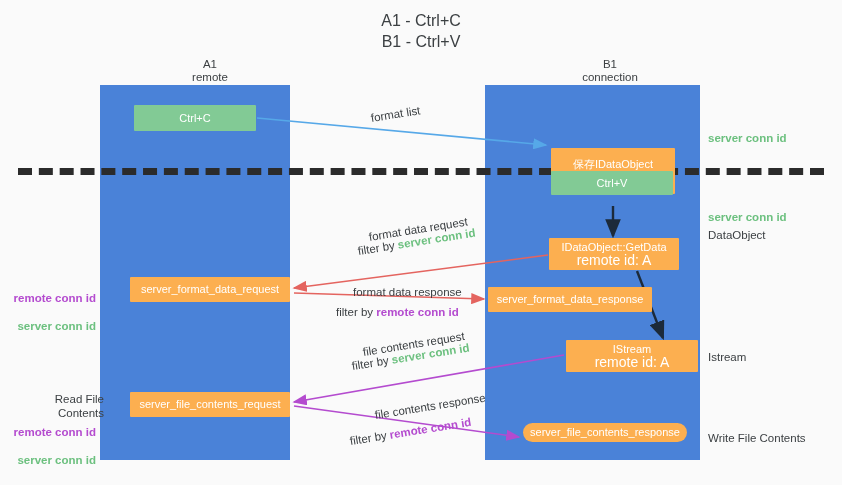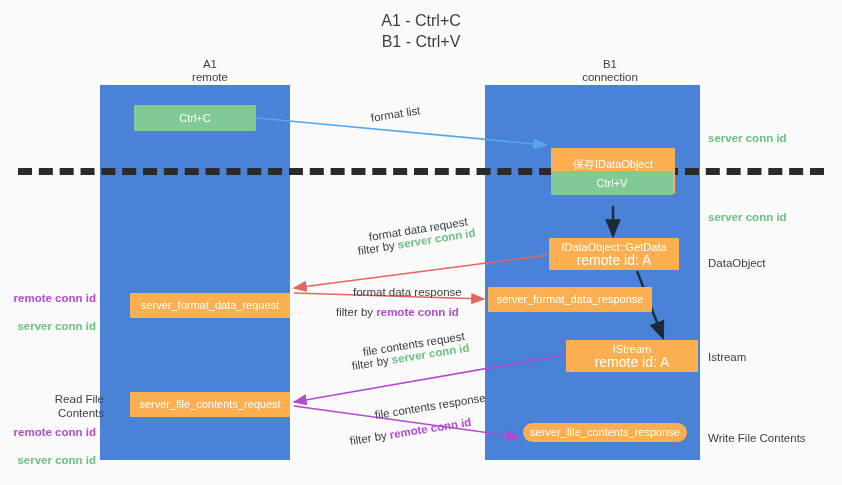--- a/index.html
+++ b/index.html
@@ -74,39 +74,39 @@
     padding: 2px 6px;
   }
   .node.green { background: #82ca95; }
   .node.orange { background: #fcaf50; }
   .node .l2 { font-size: 14px; }
 
   #node-ctrlc   { left: 134px; top: 105px; width: 122px; height: 26px; }
   #node-idataobj{ left: 551px; top: 128px; width: 124px; height: 46px; margin-top: 20px; }
   #node-ctrlv   { left: 551px; top: 171px; width: 122px; height: 24px; }
   #node-getdata { left: 549px; top: 238px; width: 130px; height: 32px; }
-  #node-fmt-req { left: 130px; top: 277px; width: 160px; height: 25px; margin-top: 16px; }
+  #node-fmt-req { left: 130px; top: 277px; width: 160px; height: 25px; }
   #node-fmt-res { left: 488px; top: 287px; width: 164px; height: 25px; }
   #node-istream { left: 566px; top: 340px; width: 132px; height: 32px; }
   #node-file-req{ left: 130px; top: 392px; width: 160px; height: 25px; }
   #node-file-res{ left: 523px; top: 423px; width: 164px; height: 19px; border-radius: 12px; }
 
   
   .side-note {
     font-size: 11.5px;
     line-height: 14px;
     white-space: pre-line;
   }
   .green-txt  { color: #6cc07f; font-weight: bold; }
   .purple-txt { color: #b44bcf; font-weight: bold; }
   .plain-txt  { color: #3c4043; }
 
   #note-server-1 { left: 708px; top: 131px; }
   #note-server-2 { top: 210px; left: 708px; }
-  #note-dataobject { left: 708px; top: 256px; }
+  #note-dataobject { left: 708px; top: 228px; }
   #note-istream { left: 708px; top: 350px; }
   #note-write-file { left: 708px; top: 431px; }
 
   #note-left-conn { left: 8px; top: 277px; text-align: right; width: 88px; }
   #note-read-file { left: 8px; top: 392px; text-align: right; width: 96px; }
   #note-left-conn2 { left: 8px; top: 411px; text-align: right; width: 88px; }
 
   
   .edge-label {
     font-size: 11.5px;

